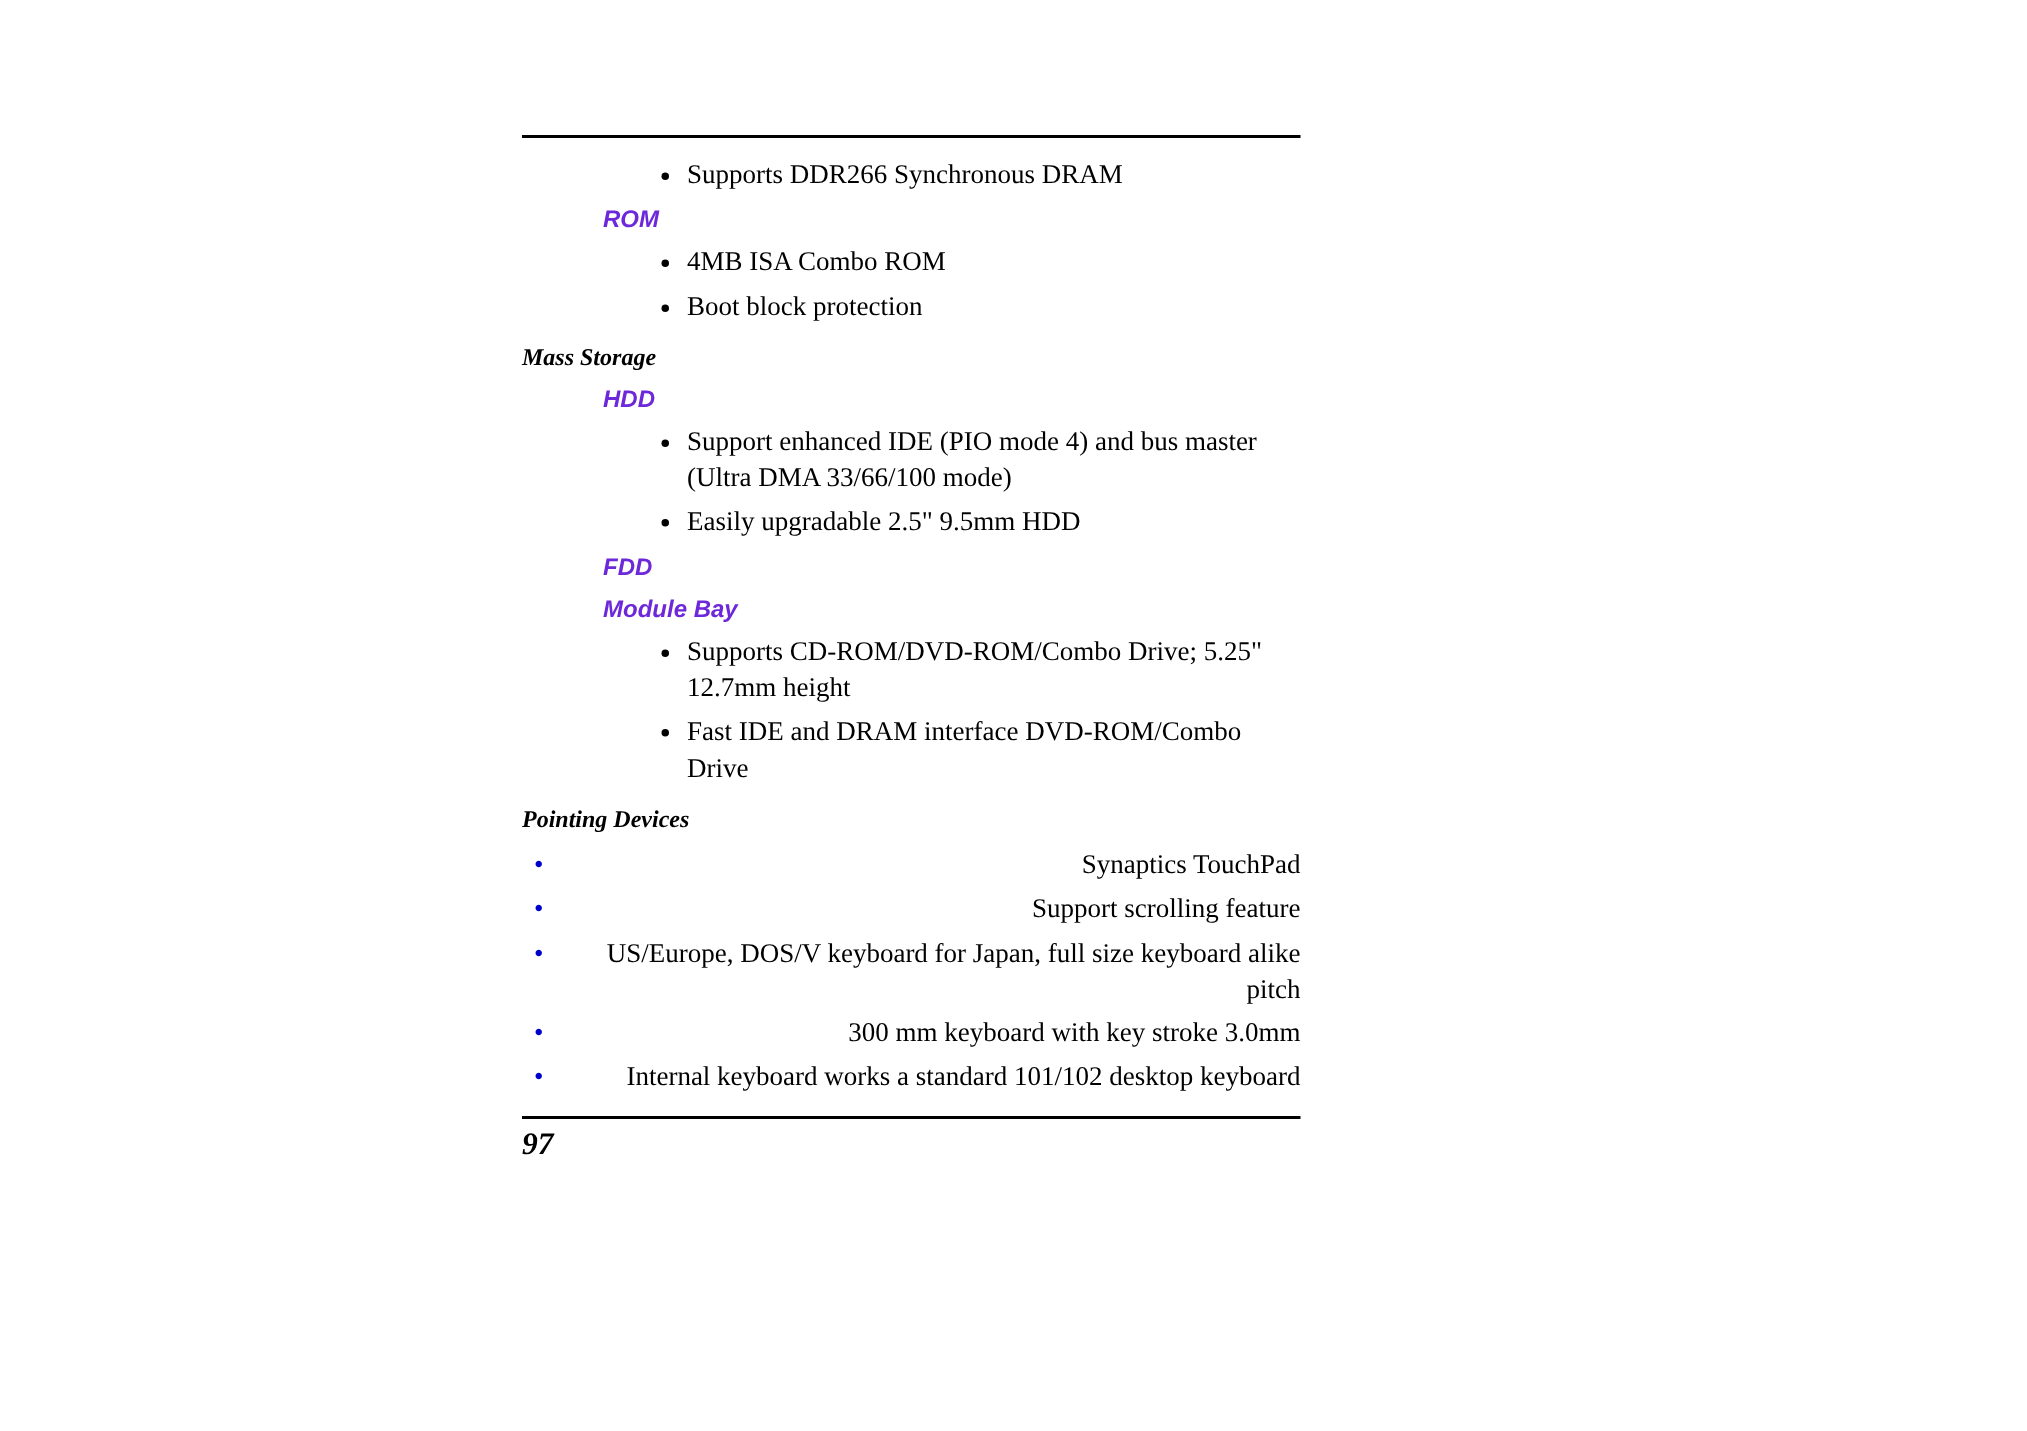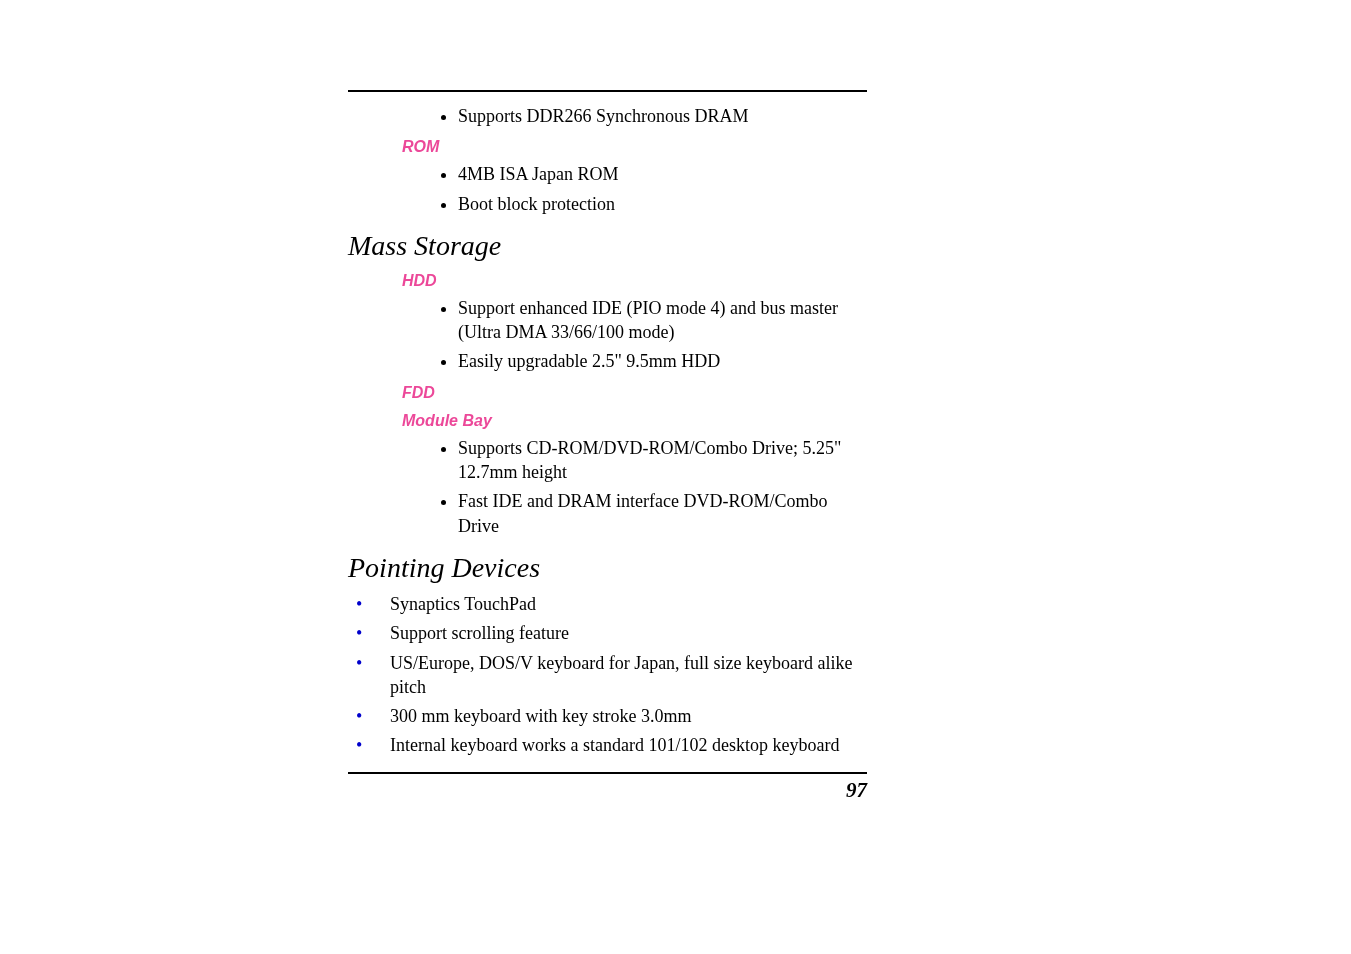--- a/index.html
+++ b/index.html
@@ -21,29 +21,29 @@
     border-top: 2px solid #000;
     margin: 0 0 12px 0;
   }
   .hr-bottom {
     border: none;
     border-top: 2px solid #000;
     margin: 14px 0 4px 0;
   }
   .section-heading {
     font-style: italic;
-    font-weight: normal;
-    font-size: 28px;
+    font-weight: bold;
+    font-size: 16px;
     margin: 14px 0 8px 0;
   }
   .sub-heading {
     font-family: Arial, Helvetica, sans-serif;
     font-style: italic;
     font-weight: bold;
-    color: #ec4899;
+    color: #6d28d9;
     font-size: 16px;
     margin: 10px 0 6px 54px;
   }
   ul.inner-list {
     list-style: disc;
     margin: 4px 0 4px 110px;
     padding: 0;
     font-size: 18px;
   }
   ul.inner-list li {
@@ -54,51 +54,51 @@
     list-style: none;
     margin: 4px 0 4px 0;
     padding: 0;
     font-size: 18px;
   }
   ul.outer-list li {
     position: relative;
     padding-left: 42px;
     margin: 5px 0;
     line-height: 1.35;
+    text-align: right;
   }
   ul.outer-list li::before {
     content: "•";
     position: absolute;
     left: 8px;
     top: 0;
     color: #0000cc;
     font-size: 18px;
   }
   .page-number {
-    text-align: right;
     font-style: italic;
     font-weight: bold;
     font-size: 21px;
     margin-top: 2px;
   }
 </style>
 </head>
 <body>
 
 <div class="page">
 
   <hr class="hr-top">
 
   <ul class="inner-list">
     <li>Supports DDR266 Synchronous DRAM</li>
   </ul>
 
   <div class="sub-heading">ROM</div>
   <ul class="inner-list">
-    <li>4MB ISA Japan ROM</li>
+    <li>4MB ISA Combo ROM</li>
     <li>Boot block protection</li>
   </ul>
 
   <div class="section-heading">Mass Storage</div>
 
   <div class="sub-heading">HDD</div>
   <ul class="inner-list">
     <li>Support enhanced IDE (PIO mode 4) and bus master (Ultra DMA 33/66/100 mode)</li>
     <li>Easily upgradable 2.5" 9.5mm HDD</li>
   </ul>

